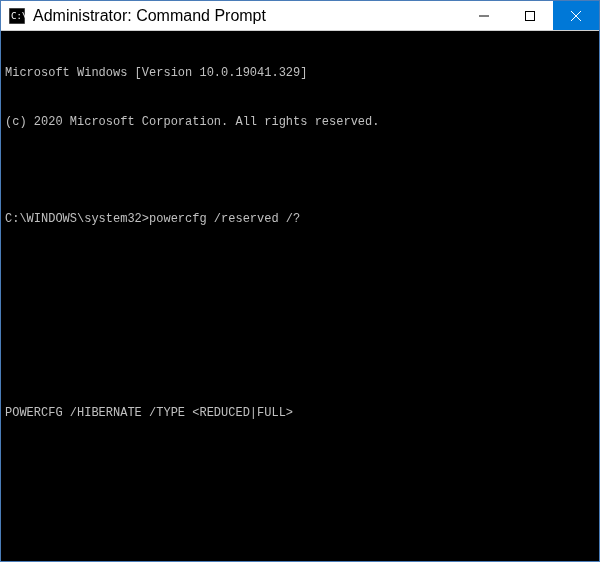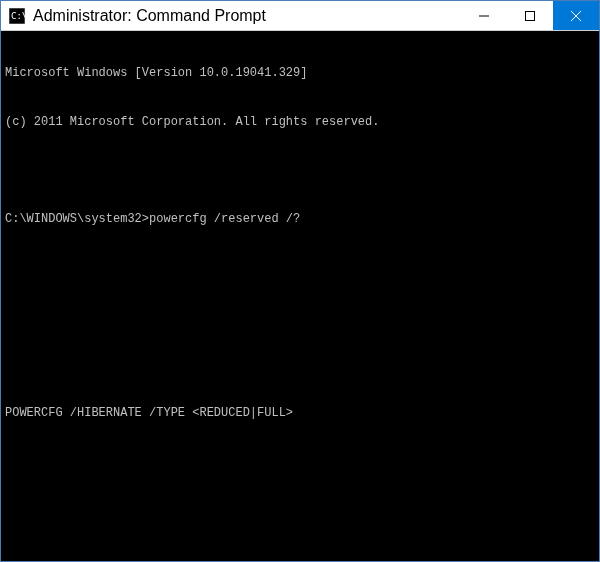--- a/index.html
+++ b/index.html
@@ -125,21 +125,21 @@
         <svg viewBox="0 0 10 10">
             <line x1="0" y1="0" x2="10" y2="10" stroke="#fff" stroke-width="1"></line>
             <line x1="10" y1="0" x2="0" y2="10" stroke="#fff" stroke-width="1"></line>
           </svg>
       </button>
     </div>
   </div>
 
   <div class="terminal">
     <div class="line">Microsoft Windows [Version 10.0.19041.329]</div>
-    <div class="line">(c) 2011 Microsoft Corporation. All rights reserved.</div>
+    <div class="line">(c) 2020 Microsoft Corporation. All rights reserved.</div>
     <div class="blank"></div>
     <div class="line"><span>C:\WINDOWS\system32&gt;</span><span>powercfg /reserved /?</span></div>
     <div class="blank"></div>
     <div class="blank"></div>
     <div class="blank"></div>
     <div class="line">POWERCFG /HIBERNATE /TYPE &lt;REDUCED|FULL&gt;</div>
     <div class="blank"></div>
     
     
     

